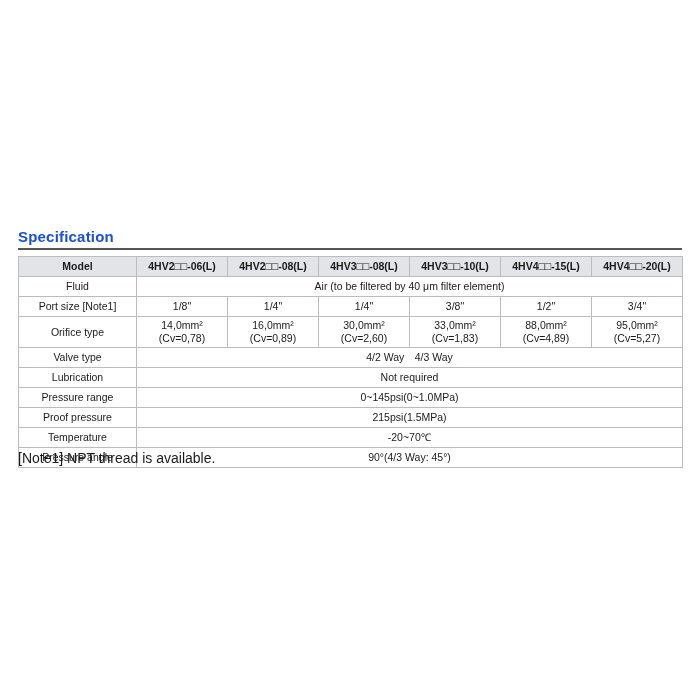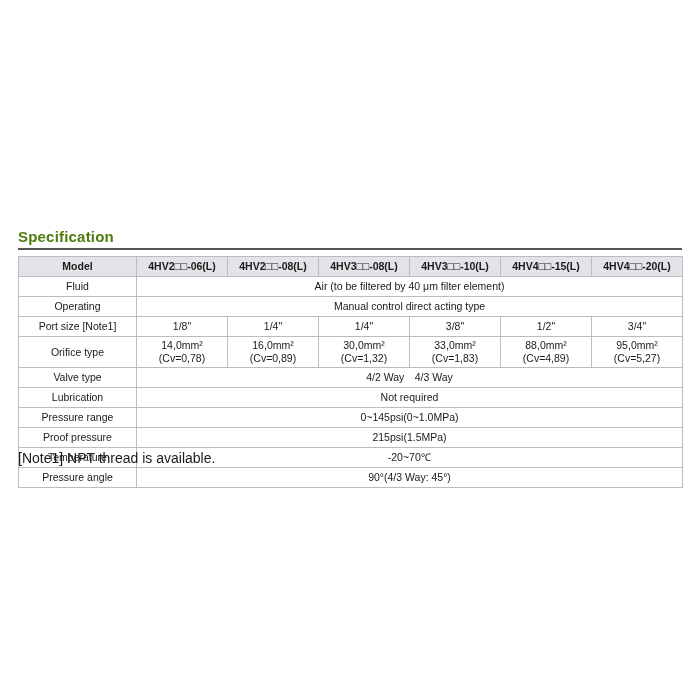--- a/index.html
+++ b/index.html
@@ -18,21 +18,21 @@
   }
   .spec-wrap {
     position: absolute;
     left: 18px;
     top: 228px;
     width: 664px;
   }
   .spec-title {
     font-size: 15px;
     font-weight: bold;
-    color: #4d7c0f;
+    color: #1d4ed8;
     letter-spacing: 0.2px;
     padding-bottom: 3px;
   }
   .title-rule {
     height: 2px;
     background: #555555;
     width: 664px;
     margin-bottom: 6px;
   }
   table.spec {
@@ -103,24 +103,20 @@
           <td>4HV3□□-10(L)</td>
           <td>4HV4□□-15(L)</td>
           <td>4HV4□□-20(L)</td>
         </tr>
 
         <tr>
           <td class="rowlabel">Fluid</td>
           <td colspan="6">Air (to be filtered by 40 μm filter element)</td>
         </tr>
 
-        <tr>
-          <td class="rowlabel">Operating</td>
-          <td colspan="6">Manual control direct acting type</td>
-        </tr>
 
         <tr>
           <td class="rowlabel">Port size [Note1]</td>
           <td>1/8"</td>
           <td>1/4"</td>
           <td>1/4"</td>
           <td>3/8"</td>
           <td>1/2"</td>
           <td>3/4"</td>
         </tr>
@@ -130,21 +126,21 @@
           <td class="two-line">
             <span>14,0mm²</span>
             <span>(Cv=0,78)</span>
           </td>
           <td class="two-line">
             <span>16,0mm²</span>
             <span>(Cv=0,89)</span>
           </td>
           <td class="two-line">
             <span>30,0mm²</span>
-            <span>(Cv=1,32)</span>
+            <span>(Cv=2,60)</span>
           </td>
           <td class="two-line">
             <span>33,0mm²</span>
             <span>(Cv=1,83)</span>
           </td>
           <td class="two-line">
             <span>88,0mm²</span>
             <span>(Cv=4,89)</span>
           </td>
           <td class="two-line">

